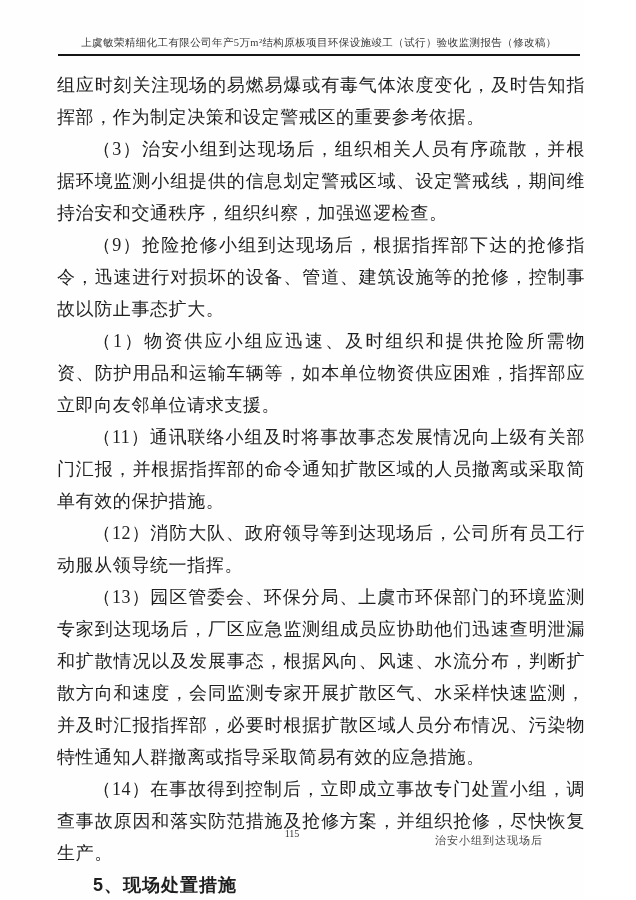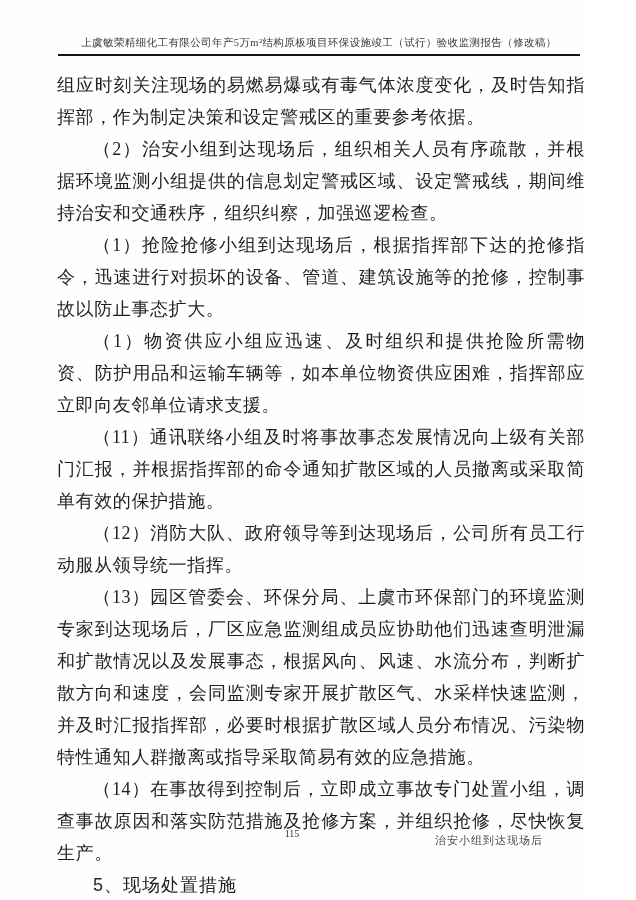--- a/index.html
+++ b/index.html
@@ -34,21 +34,21 @@
     width: 528px;
     font-size: 18px;
     line-height: 32px;
     letter-spacing: 0.6px;
     text-align: justify;
     filter: blur(0.3px);
   }
   .body-text p { margin: 0; }
   .para-indent { text-indent: 2em; }
   .section-heading {
-    font-weight: normal;
+    font-weight: bold;
     text-indent: 2em;
     font-family: "Liberation Sans", "DejaVu Sans", sans-serif;
     letter-spacing: 1px;
   }
   .footer-page {
     position: absolute;
     top: 828px;
     left: 0;
     width: 100%;
     text-align: center;
@@ -68,22 +68,22 @@
 </style>
 </head>
 <body>
 
 <div class="page">
 
   <div class="header">上虞敏荣精细化工有限公司年产5万m²结构原板项目环保设施竣工（试行）验收监测报告（修改稿）</div>
 
   <div class="body-text">
     <p>组应时刻关注现场的易燃易爆或有毒气体浓度变化，及时告知指挥部，作为制定决策和设定警戒区的重要参考依据。</p>
-    <p class="para-indent">（2）治安小组到达现场后，组织相关人员有序疏散，并根据环境监测小组提供的信息划定警戒区域、设定警戒线，期间维持治安和交通秩序，组织纠察，加强巡逻检查。</p>
-    <p class="para-indent">（1）抢险抢修小组到达现场后，根据指挥部下达的抢修指令，迅速进行对损坏的设备、管道、建筑设施等的抢修，控制事故以防止事态扩大。</p>
+    <p class="para-indent">（3）治安小组到达现场后，组织相关人员有序疏散，并根据环境监测小组提供的信息划定警戒区域、设定警戒线，期间维持治安和交通秩序，组织纠察，加强巡逻检查。</p>
+    <p class="para-indent">（9）抢险抢修小组到达现场后，根据指挥部下达的抢修指令，迅速进行对损坏的设备、管道、建筑设施等的抢修，控制事故以防止事态扩大。</p>
     <p class="para-indent">（1）物资供应小组应迅速、及时组织和提供抢险所需物资、防护用品和运输车辆等，如本单位物资供应困难，指挥部应立即向友邻单位请求支援。</p>
     <p class="para-indent">（11）通讯联络小组及时将事故事态发展情况向上级有关部门汇报，并根据指挥部的命令通知扩散区域的人员撤离或采取简单有效的保护措施。</p>
     <p class="para-indent">（12）消防大队、政府领导等到达现场后，公司所有员工行动服从领导统一指挥。</p>
     <p class="para-indent">（13）园区管委会、环保分局、上虞市环保部门的环境监测专家到达现场后，厂区应急监测组成员应协助他们迅速查明泄漏和扩散情况以及发展事态，根据风向、风速、水流分布，判断扩散方向和速度，会同监测专家开展扩散区气、水采样快速监测，并及时汇报指挥部，必要时根据扩散区域人员分布情况、污染物特性通知人群撤离或指导采取简易有效的应急措施。</p>
     <p class="para-indent">（14）在事故得到控制后，立即成立事故专门处置小组，调查事故原因和落实防范措施及抢修方案，并组织抢修，尽快恢复生产。</p>
     <p class="section-heading">5、现场处置措施</p>
 
   </div>
 
   <div class="footer-page">115</div>

